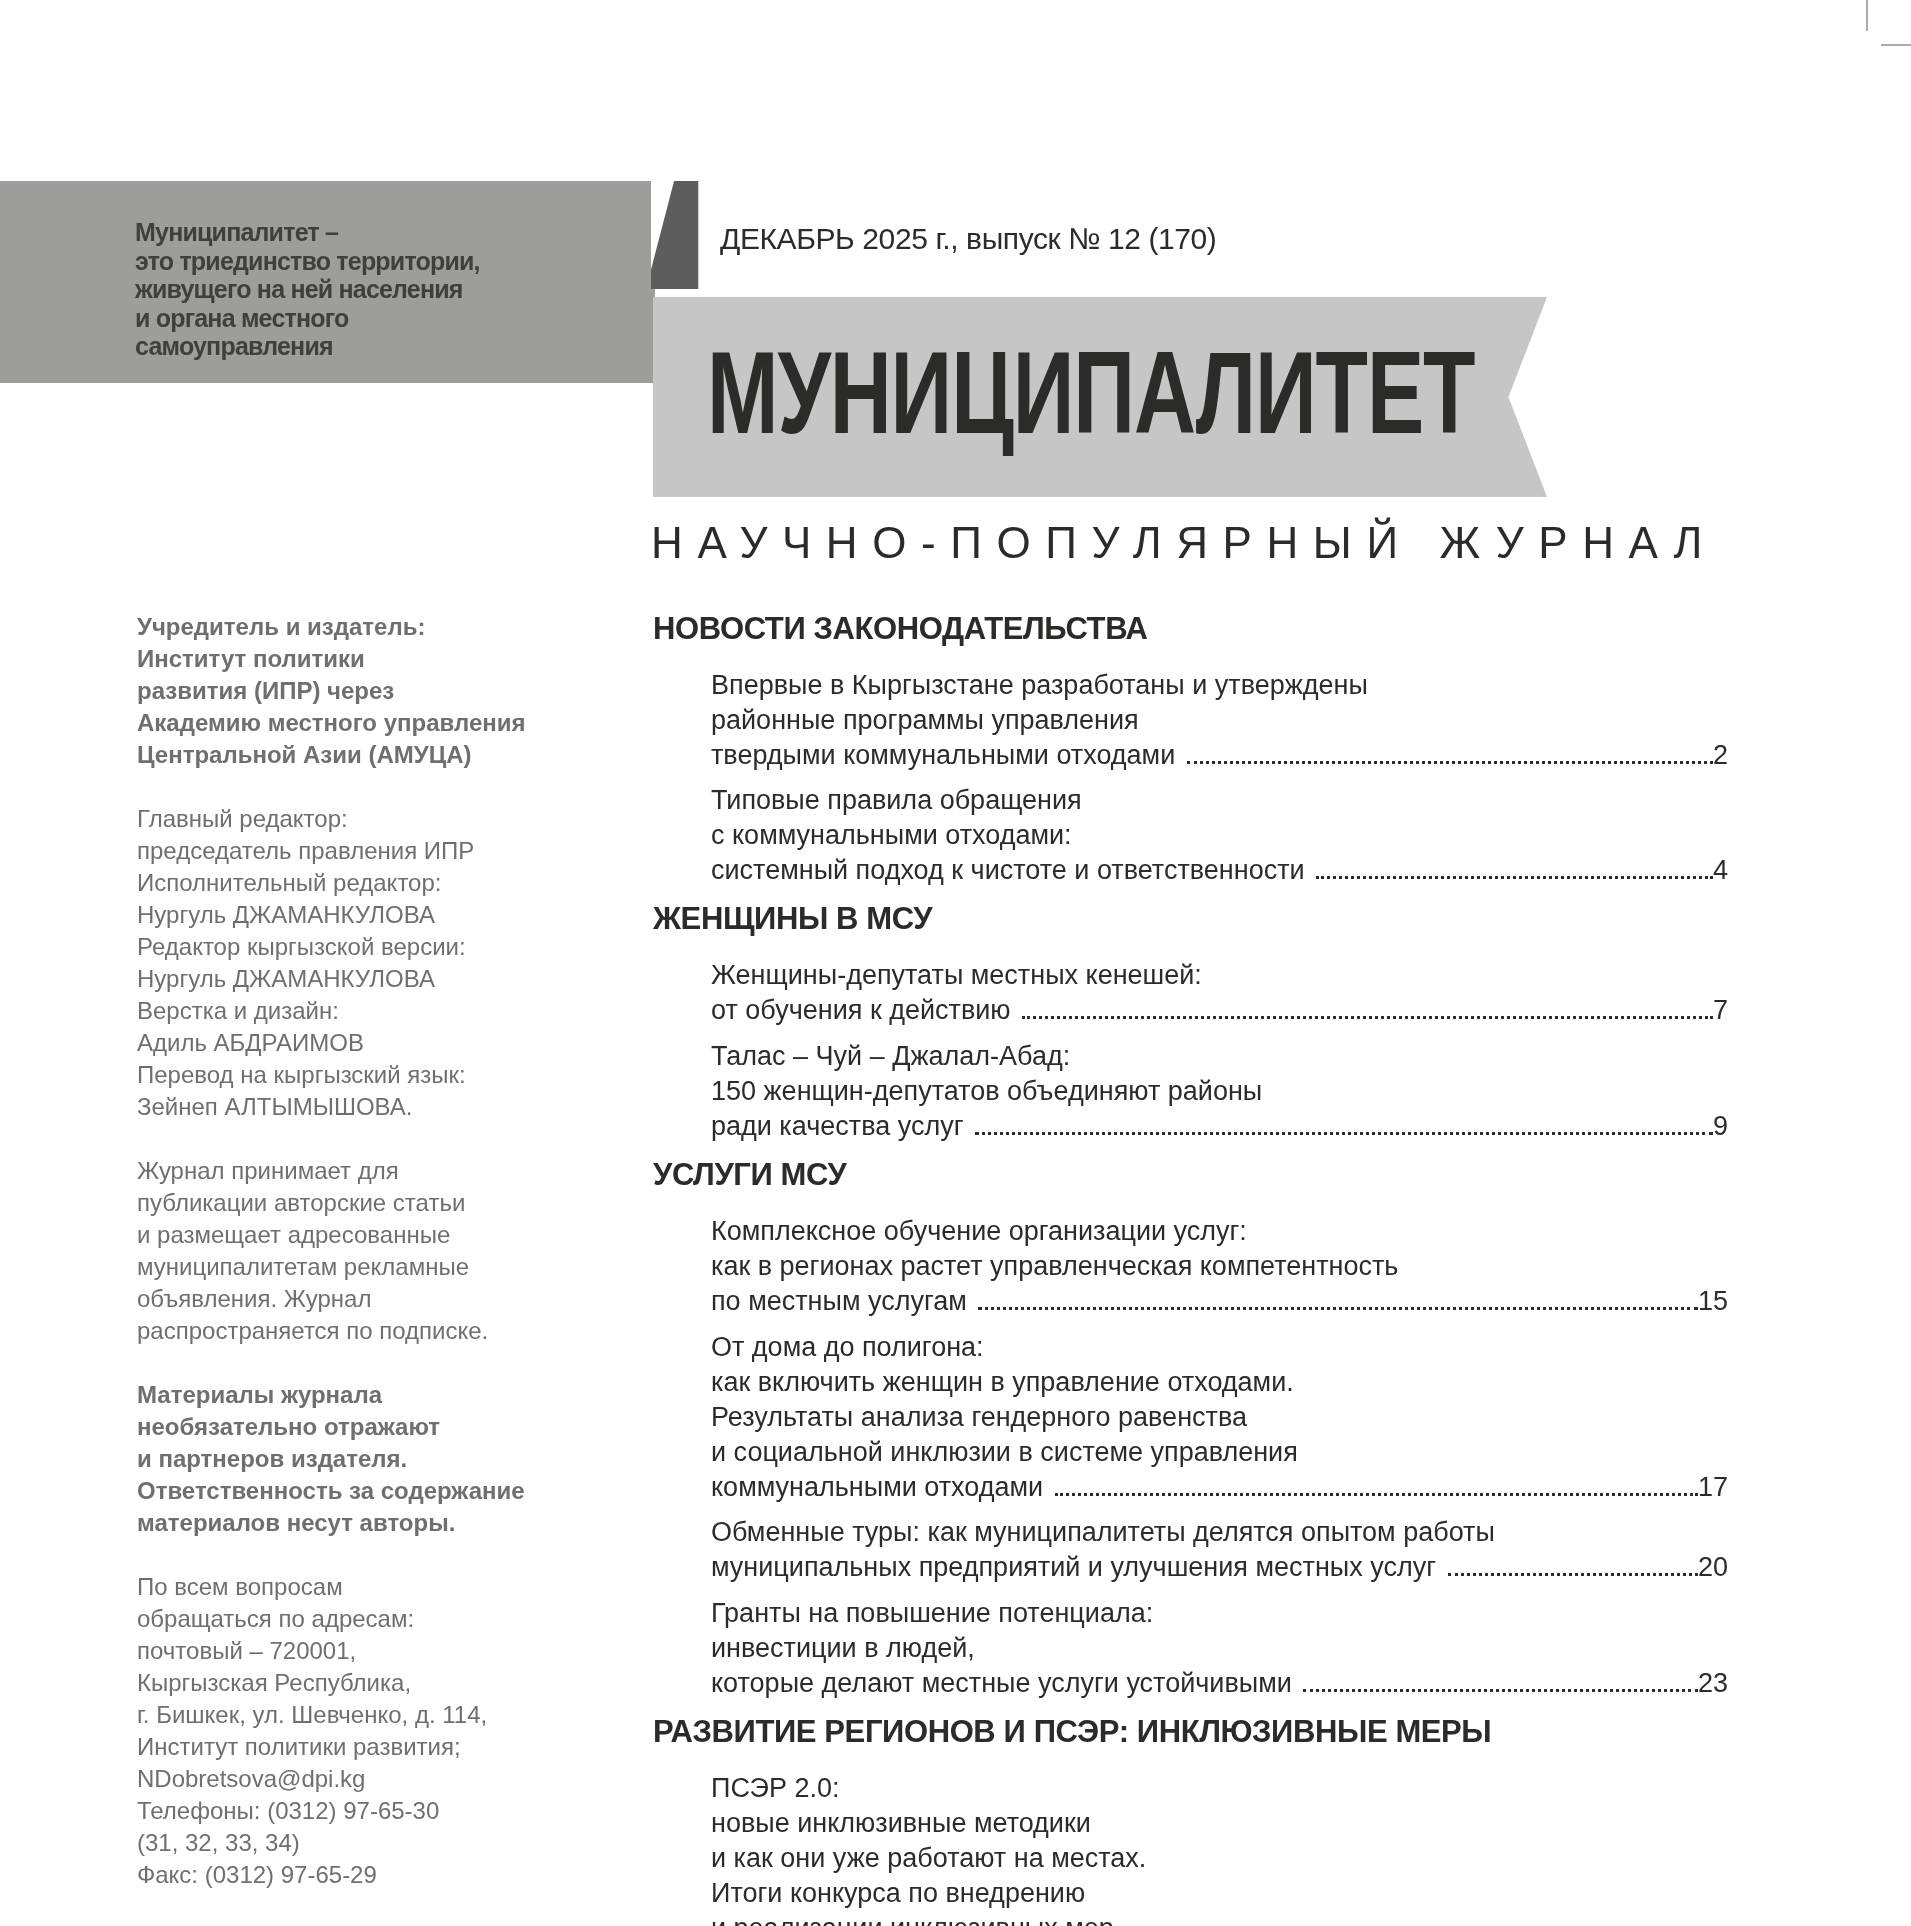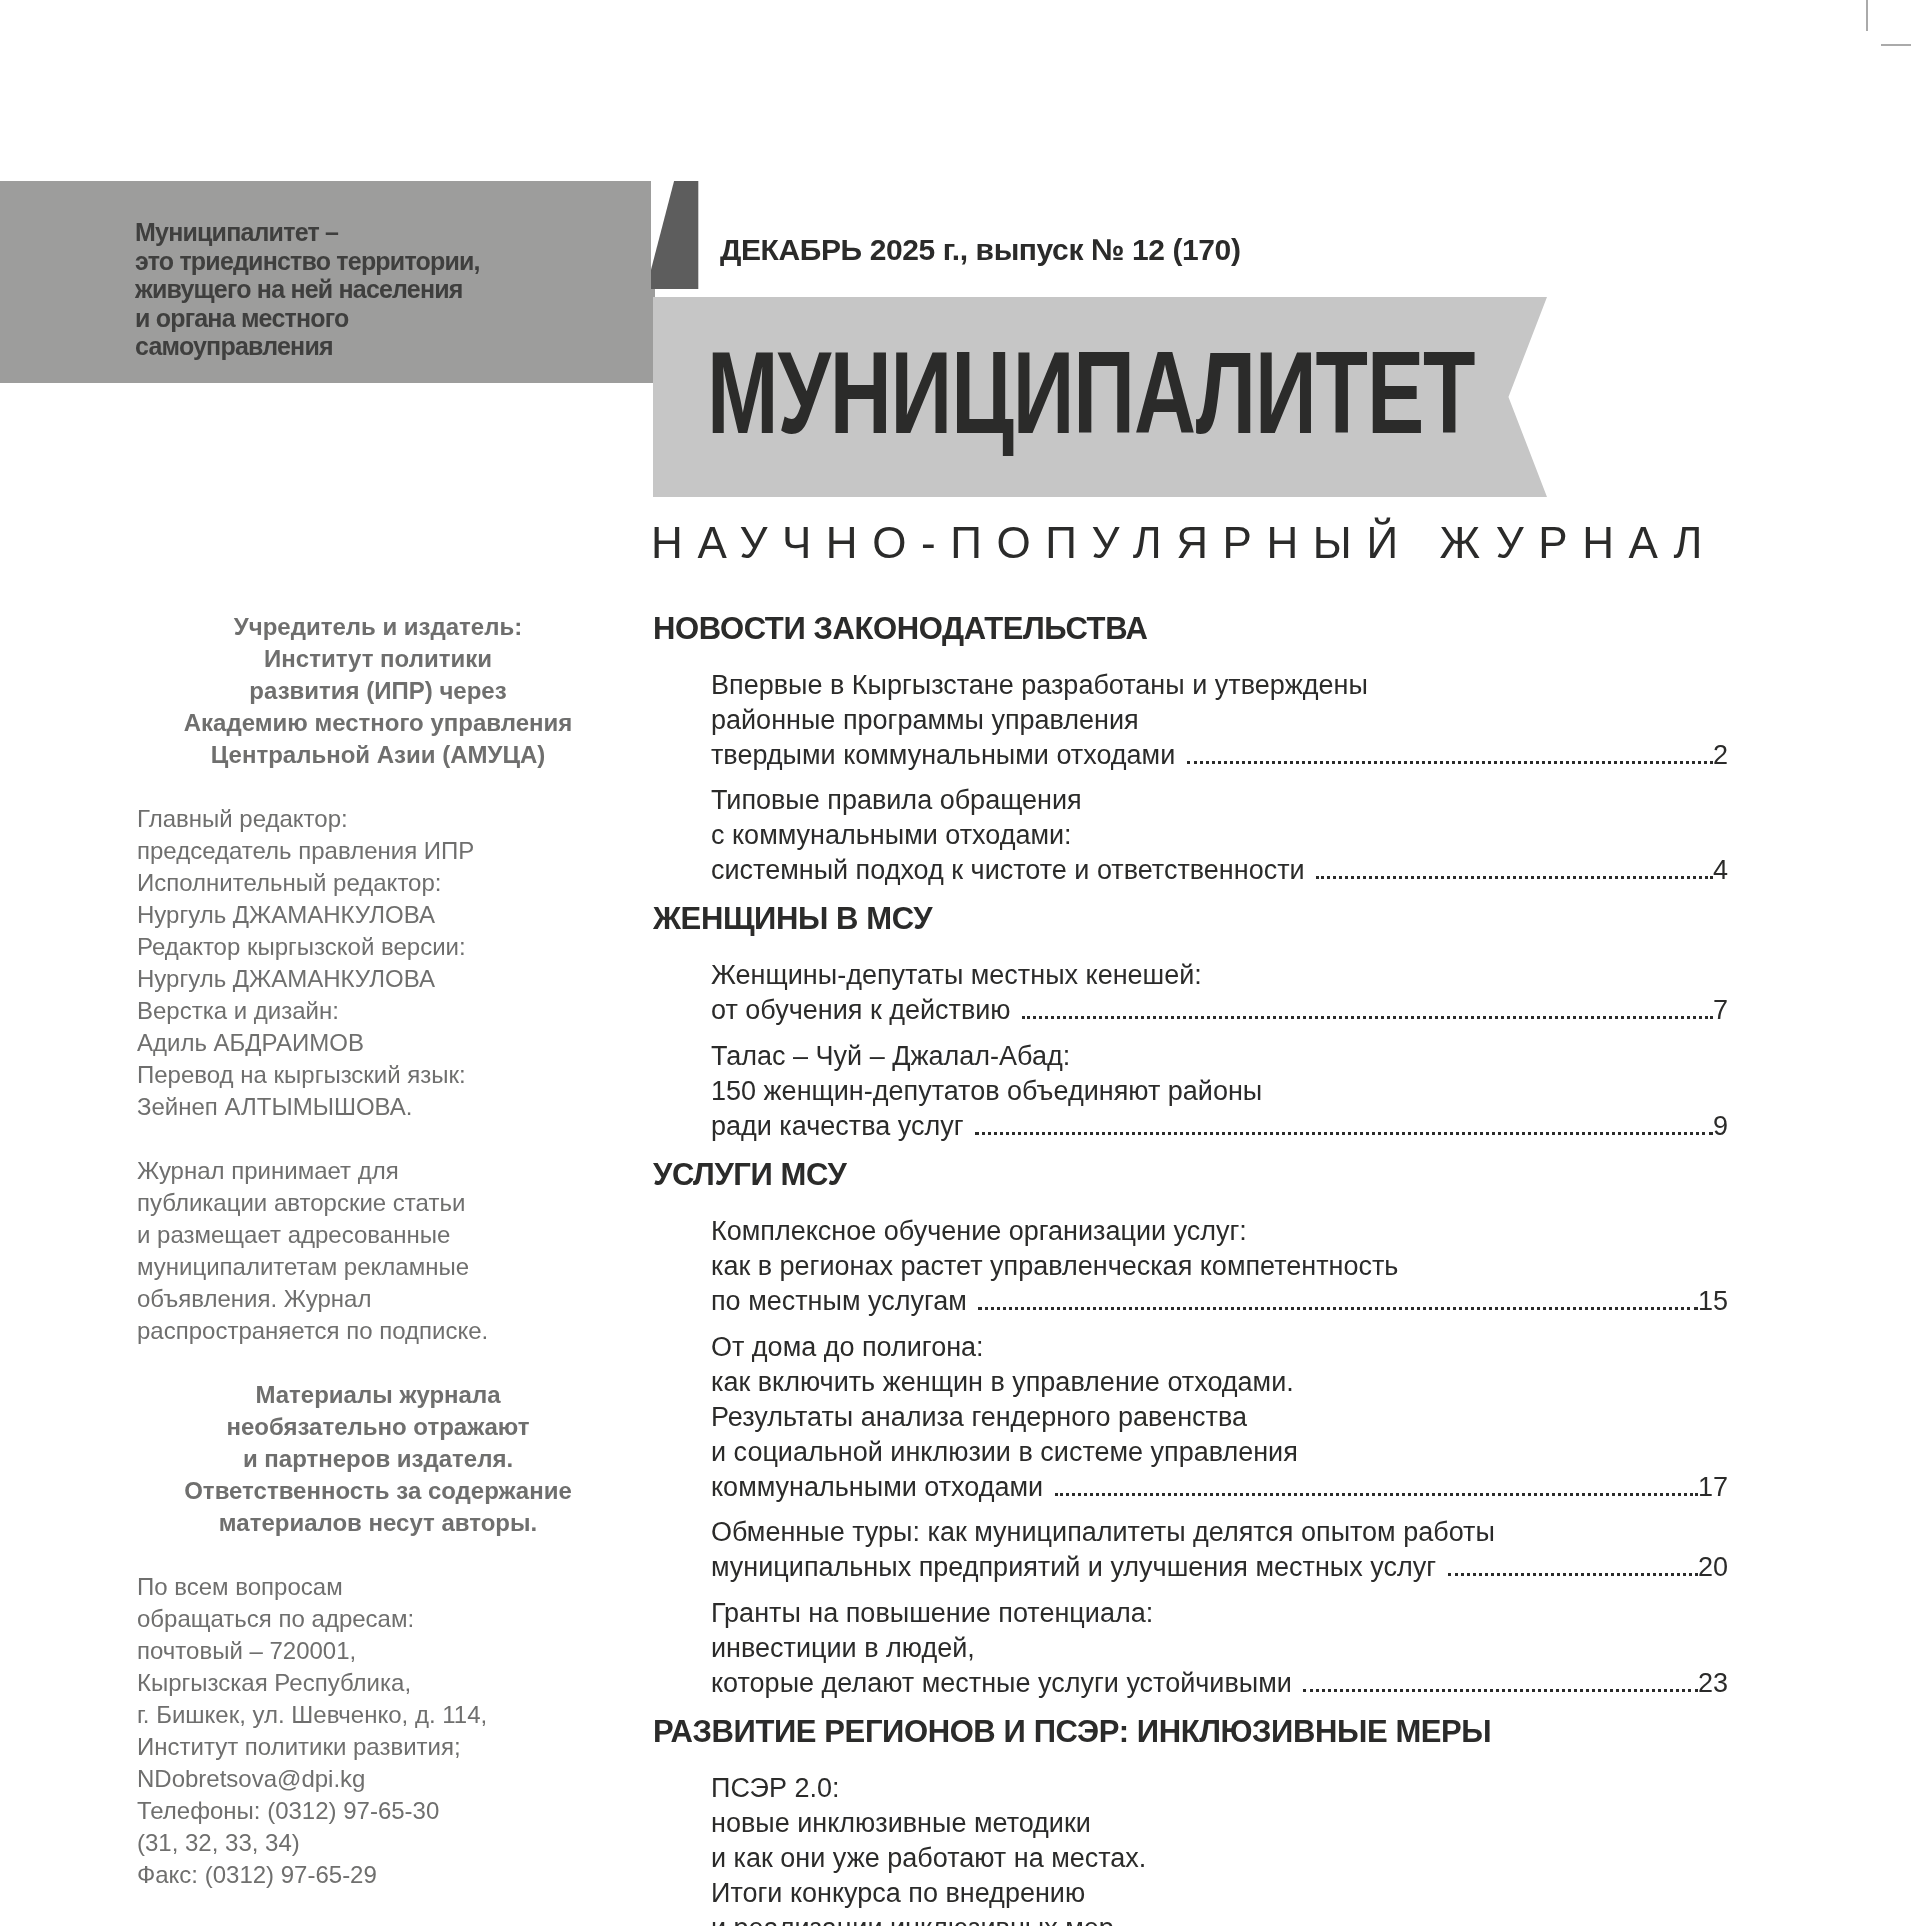--- a/index.html
+++ b/index.html
@@ -10,35 +10,35 @@
   
   .crop { position: absolute; background: #aaaaaa; }
 
   
   #motto-bg { left: 0; top: 181px; width: 655px; height: 202px; background: #9d9d9c; }
   #motto-fold { left: 651px; top: 181px; width: 50px; height: 108px; }
   #motto-text { left: 135px; top: 218px; width: 424px; font-weight: bold; font-size: 25px;
                 line-height: 28.5px; color: #3f3f3e; letter-spacing: -0.8px; }
 
   
-  #issue { left: 720px; top: 233px; font-size: 30px; font-weight: bold; color: #2b2b2a; letter-spacing: -0.4px; }
+  #issue { left: 720px; top: 222px; font-size: 30px; font-weight: normal; color: #2b2b2a; letter-spacing: -0.4px; }
 
   
   #banner { left: 653px; top: 297px; width: 894px; height: 200px; }
   #title { left: 707px; top: 335px; font-size: 116px; font-weight: bold; color: #2b2b2a;
            letter-spacing: -1.5px; line-height: 116px; transform: scaleX(0.74); transform-origin: left top; }
 
   
   #subtitle { left: 651px; top: 518px; font-size: 44px; color: #2b2b2a; letter-spacing: 14.6px;
               white-space: nowrap; }
 
   
   #leftcol { left: 137px; top: 611px; width: 482px; font-size: 24px; line-height: 32px; color: #6f6f6e; }
   #leftcol p { margin: 0 0 32px 0; }
-  #leftcol .b { font-weight: bold; text-align: center; }
+  #leftcol .b { font-weight: bold; }
   #leftcol .line { display: block; }
 
   
   #toc { left: 653px; top: 601px; width: 1075px; }
   .section { margin-bottom: 0; }
   .section-title { font-size: 31px; font-weight: bold; color: #2b2b2a; line-height: 39px;
                    margin: 7.7px 0 20px 0; letter-spacing: -0.4px; }
   .entry { margin-left: 58px; margin-bottom: 10.8px; font-size: 27px; line-height: 35px; color: #2b2b2a; }
   .entry .ln { display: block; white-space: nowrap; }
   .entry .last { display: flex; align-items: baseline; white-space: nowrap; }

